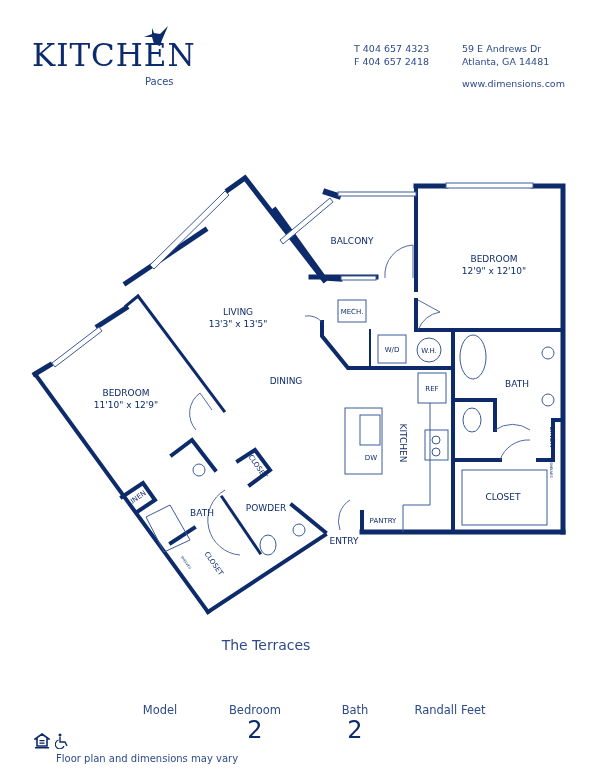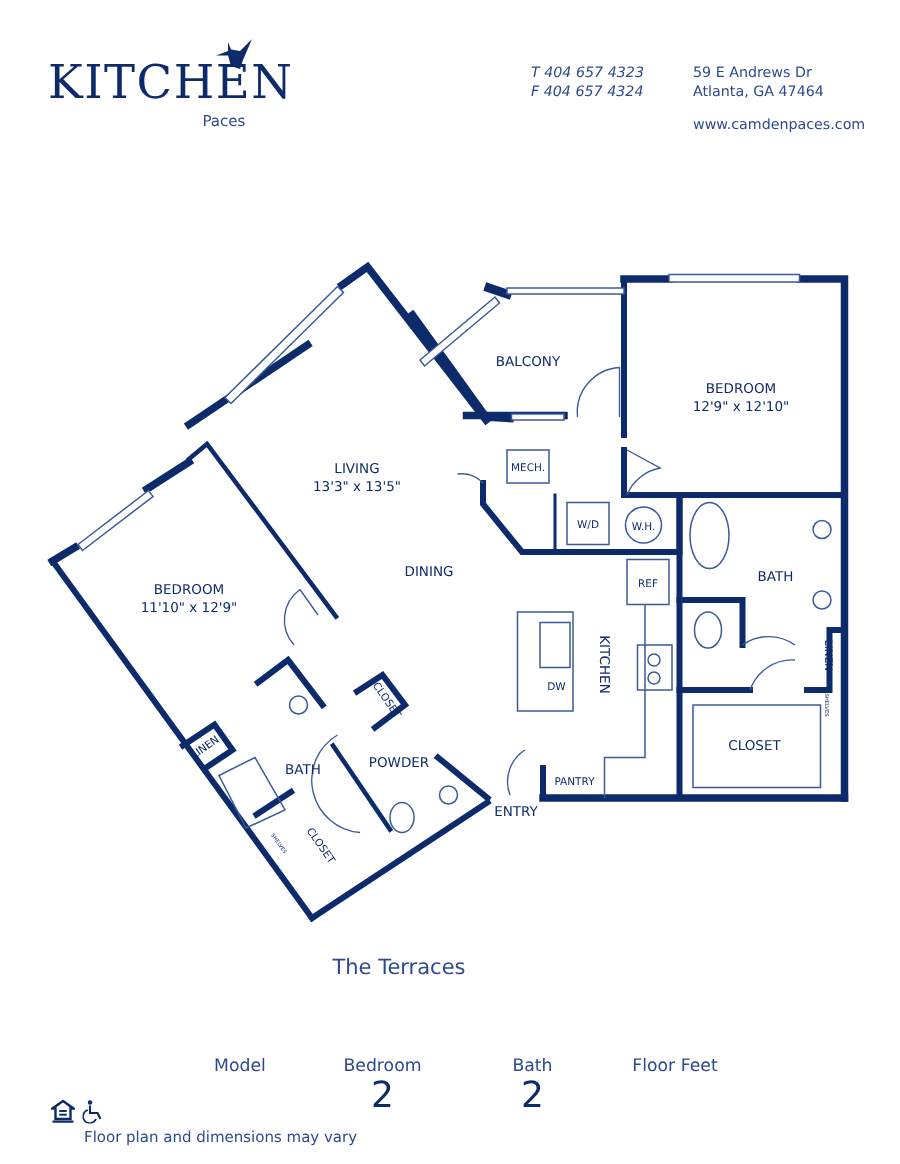--- a/index.html
+++ b/index.html
@@ -1,22 +1,22 @@
 <!DOCTYPE html>
 <html><head>
 <meta charset="utf-8">
 <style>
   html, body { margin:0; padding:0; background:#ffffff; }
   body { width:600px; height:776px; position:relative; overflow:hidden; font-family:"DejaVu Sans", sans-serif; color:#0d2b6b; }
   .logo { position:absolute; left:32px; top:40px; }
   .logo-word { font-family:"DejaVu Serif", serif; font-size:31px; letter-spacing:1px; color:#0d2b6b; line-height:1; }
-  .logo-sub { position:absolute; left:103px; top:36px; font-size:10px; color:#2c4a8c; }
+  .logo-sub { position:absolute; left:113px; top:36px; font-size:10px; color:#2c4a8c; }
   .bird { position:absolute; left:140px; top:24px; }
   .contact { position:absolute; top:42px; font-size:9.5px; color:#2c4a8c; line-height:13px; }
-  .contact-phone { left:354px;font-style:italic; }
+  .contact-phone { left:354px; }
   .contact-addr { left:462px; }
   .contact-web { position:absolute; left:462px; top:78px; font-size:9.5px; color:#2c4a8c; }
   .plan { position:absolute; left:0; top:0; }
   .subtitle { position:absolute; left:0; width:532px; top:637px; text-align:center; font-size:14px; color:#2c4a8c; }
   .stat { position:absolute; top:672px; text-align:center; }
   .stat .lbl { font-size:11.5px; color:#2c4a8c;margin-top:31px; }
   .stat .val { font-size:24px; color:#0d2b6b; line-height:26px; }
   .disclaimer { position:absolute; left:56px; top:753px; font-size:10px; color:#2c4a8c; }
   .eho { position:absolute; left:34px; top:733px; }
   .ada { position:absolute; left:55px; top:733px; }
@@ -28,27 +28,27 @@
 <div class="logo">
   <div class="logo-word">KITCHEN</div>
   <div class="logo-sub">Paces</div>
 </div>
 <svg class="bird" width="30" height="30" viewBox="0 0 30 30">
   <path d="M28 2 L20 10 L14 9 L12 4 L12 10 L4 13 L12 13 L14 20 L20 22 L22 16 Z" fill="#0d2b6b"></path>
 </svg>
 
 <div class="contact contact-phone">
   <div>T 404 657 4323</div>
-  <div>F 404 657 4324</div>
+  <div>F 404 657 2418</div>
 </div>
 <div class="contact contact-addr">
   <div>59 E Andrews Dr</div>
-  <div>Atlanta, GA 47464</div>
+  <div>Atlanta, GA 14481</div>
 </div>
-<div class="contact-web">www.camdenpaces.com</div>
+<div class="contact-web">www.dimensions.com</div>
 
 <svg class="plan" width="600" height="630" viewBox="0 0 600 630">
   <g fill="none" stroke="#0d2b6b" stroke-linecap="square">
 
     <polyline points="126,283 205,230" stroke-width="5"></polyline>
     <polyline points="228,190 245,178 324,280" stroke-width="5"></polyline>
     <polyline points="324,280 311,270 310,279" stroke-width="0"></polyline>
     <polyline points="275,210 324,278 340,279" stroke-width="5"></polyline>
 
     <polyline points="35,374 50,365" stroke-width="5"></polyline>
@@ -168,21 +168,21 @@
 </div>
 <div class="stat" style="left:210px; width:90px;">
   <div class="lbl">Bedroom</div>
   <div class="val">2</div>
 </div>
 <div class="stat" style="left:315px; width:80px;">
   <div class="lbl">Bath</div>
   <div class="val">2</div>
 </div>
 <div class="stat" style="left:400px; width:100px;">
-  <div class="lbl">Floor Feet</div>
+  <div class="lbl">Randall Feet</div>
 </div>
 
 <svg class="eho" width="16" height="16" viewBox="0 0 16 16">
   <path d="M8 1 L15 6 L13 6 L13 13 L3 13 L3 6 L1 6 Z" fill="none" stroke="#0d2b6b" stroke-width="1.6"></path>
   <rect x="5.5" y="7" width="5" height="1.3" fill="#0d2b6b"></rect>
   <rect x="5.5" y="9.5" width="5" height="1.3" fill="#0d2b6b"></rect>
   <rect x="1" y="14" width="14" height="1.5" fill="#0d2b6b"></rect>
 </svg>
 <svg class="ada" width="14" height="16" viewBox="0 0 14 16">
   <circle cx="5" cy="2" r="1.5" fill="#0d2b6b"></circle>

